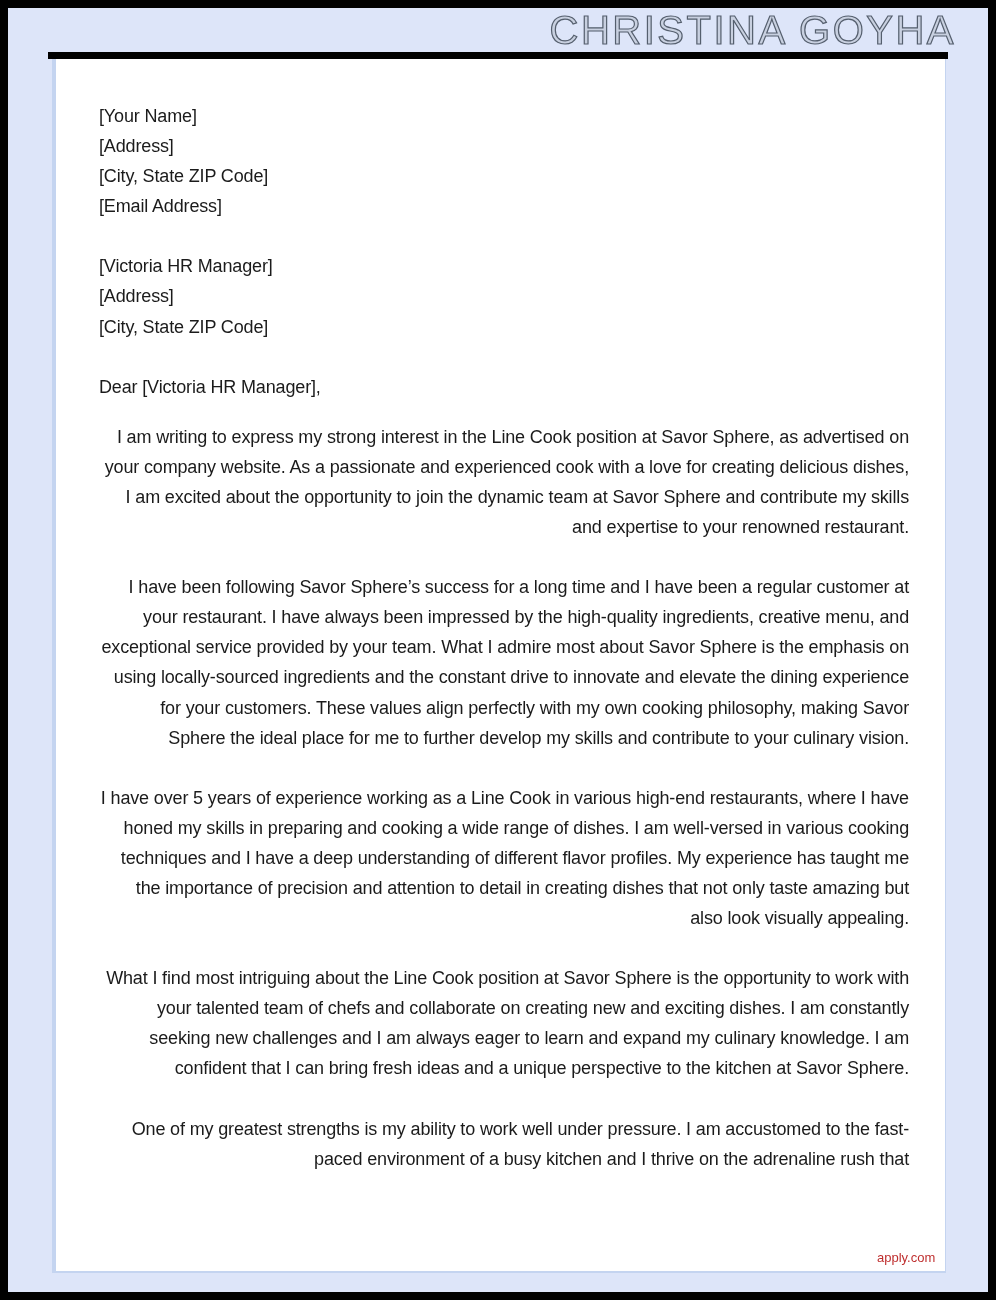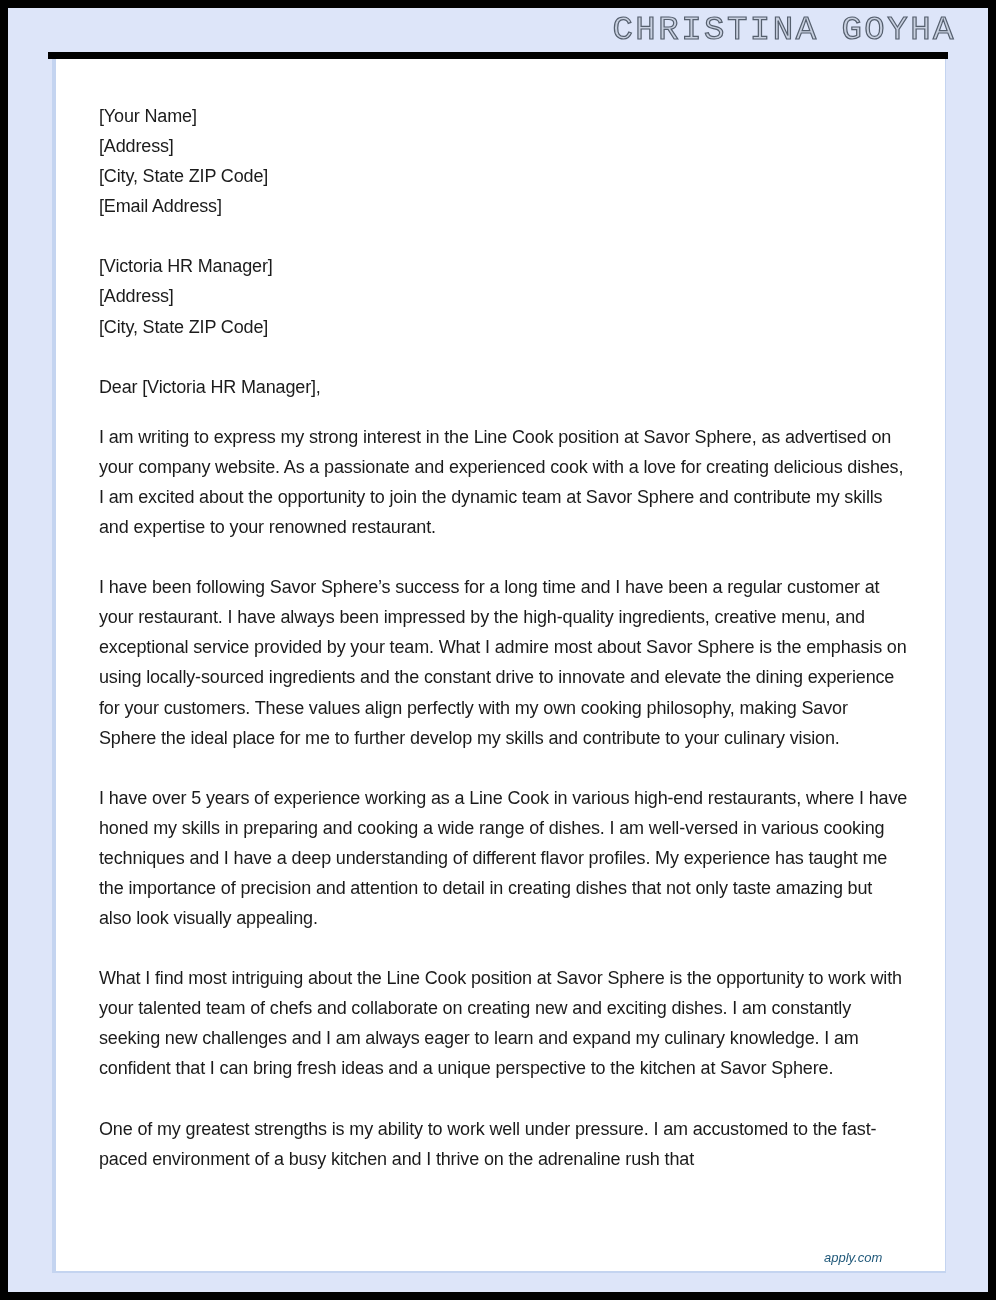--- a/index.html
+++ b/index.html
@@ -40,22 +40,22 @@
     top: 0;
     width: 980px;
     height: 44px;
     display: flex;
     align-items: center;
     justify-content: flex-end;
     padding-right: 32px;
     box-sizing: border-box;
   }
   #letterhead-name {
-    font-family: Liberation Mono, monospace;
-    font-size: 34px;
+    font-family: Liberation Sans, sans-serif;
+    font-size: 40px;
     font-weight: 400;
     letter-spacing: 2.5px;
     line-height: 1;
     color: #c8d0e0;
     -webkit-text-stroke: 1.2px #555f6e;
     text-stroke: 1.2px #555f6e;
     white-space: nowrap;
     text-transform: uppercase;
   }
 
@@ -100,38 +100,37 @@
   }
   .addr-line {
     display: block;
     white-space: nowrap;
   }
   .salutation {
     margin: 0 0 20px 0;
   }
   .body-para {
     margin: 0 0 30px 0;
-    text-align: left;
+    text-align: right;
   }
   .body-para:last-child {
     margin-bottom: 0;
   }
 
   
   #watermark {
     position: absolute;
-    left: 816px;
+    left: 869px;
     top: 1243px;
     font-family: "Liberation Sans", sans-serif;
     font-size: 13px;
     line-height: 1;
-    color: #0c4a6e;
+    color: #b91c1c;
     white-space: nowrap;
     opacity: 0.92;
-    font-style: italic;
   }
 </style>
 </head>
 <body>
 
 <div id="page-root">
   <div id="blue-field">
 
     <div id="letterhead">
       <div id="letterhead-name">CHRISTINA GOYHA</div>

